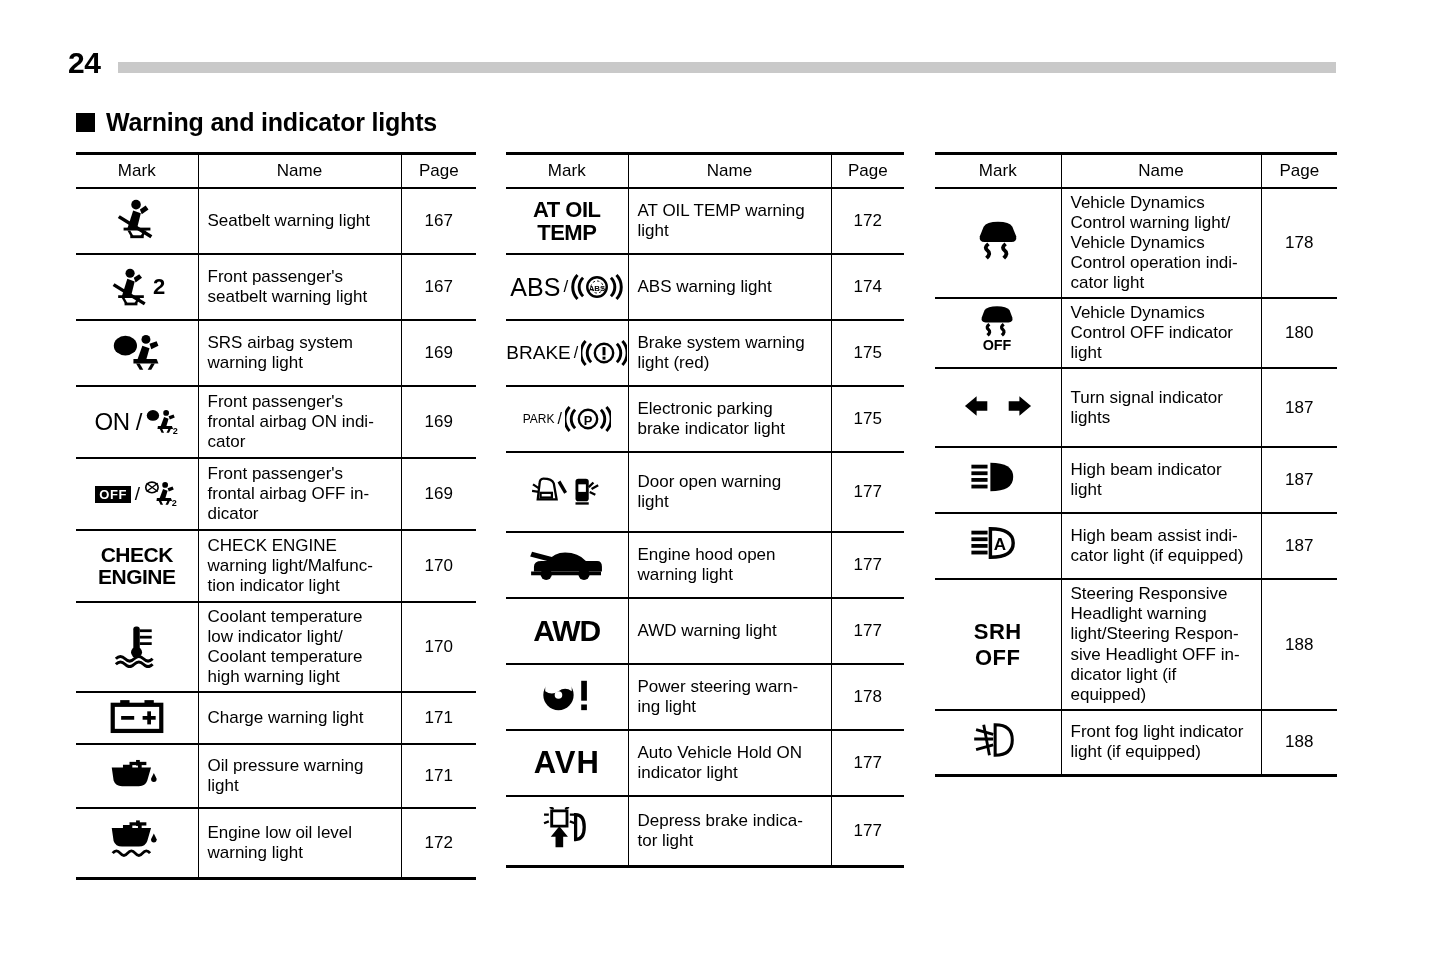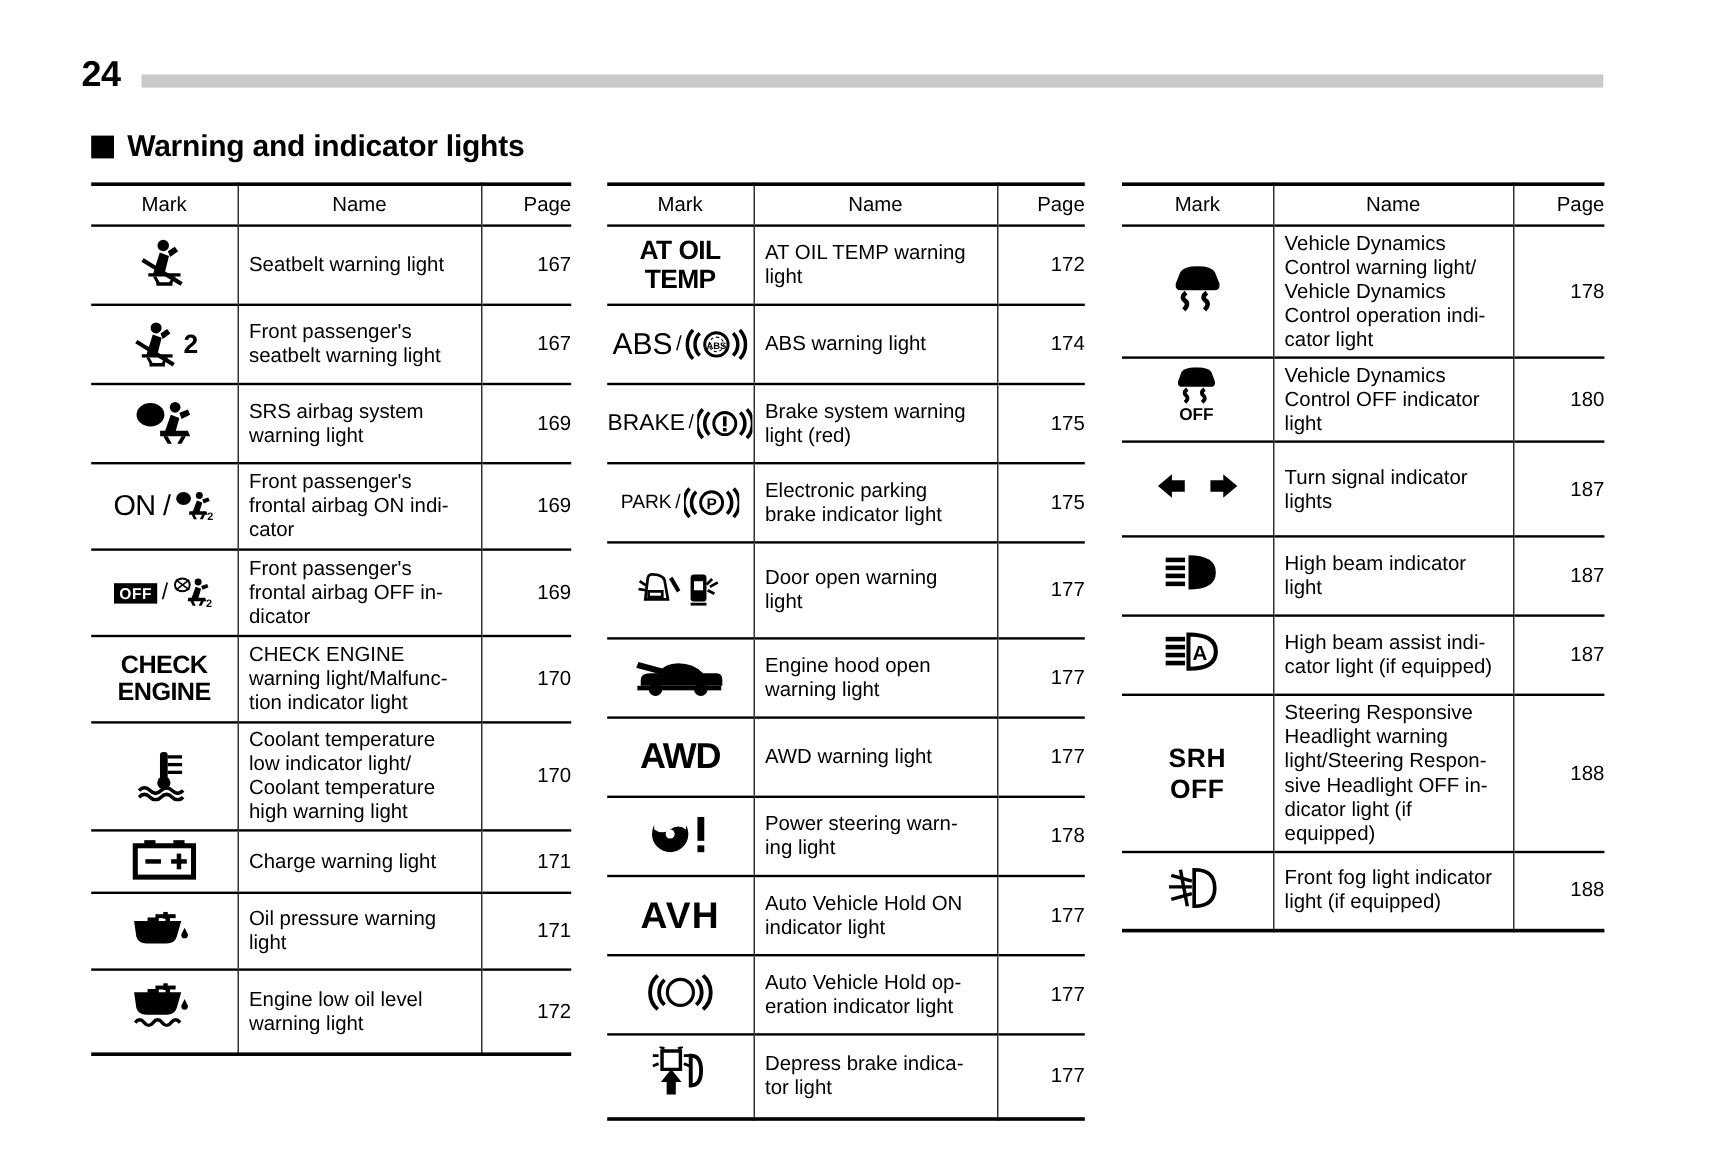--- a/index.html
+++ b/index.html
@@ -32,21 +32,21 @@
   .tbl{position:absolute;border-collapse:collapse;table-layout:fixed;}
   .tbl td,.tbl th{
     border-left:1.5px solid #000;border-right:1.5px solid #000;
     border-top:1px solid #000;border-bottom:1px solid #000;
     padding:0;background:#fff;
   }
   .tbl{border-top:3.5px solid #000;border-bottom:3.5px solid #000;}
   .tbl tr:first-child td{border-top:none;margin-top:28px;}
   .tbl tr:last-child td{border-bottom:none;}
   .tbl td:first-child{border-left:none;}
-  .tbl td:last-child{border-right:none;text-align:right;}
+  .tbl td:last-child{border-right:none;}
   .hdr td{
     border-bottom:2.5px solid #000;
     text-align:center;font-size:17px;height:32px;vertical-align:middle;
   }
   .c-mark{text-align:center;vertical-align:middle;}
   .c-name{font-size:17px;line-height:1.18;padding:4px 0 4px 9px !important;vertical-align:middle;}
   .c-page{text-align:center;vertical-align:middle;font-size:17px;}
 
   
   .tbl tr.drow td{border-top:2.5px solid #000;}
@@ -323,21 +323,21 @@
         </span>
       </td>
       <td class="c-name" style="white-space:pre-line">Brake system warning
 light (red)</td>
       <td class="c-page">175</td>
     </tr>
 
     <tr class="drow" style="height:66px">
       <td class="c-mark">
         <span class="mrow" style="gap:3px">
-          <span style="font-size:16px">PARK</span>
+          <span style="font-size:12px">PARK</span>
           <span class="slash" style="font-size:16px">/</span>
           <svg width="46" height="30" viewBox="0 0 50 32">
             <circle cx="25" cy="16" r="10" fill="none" stroke="#000" stroke-width="2.6"></circle>
             <text x="25" y="22" font-size="14" text-anchor="middle" font-weight="bold" font-family="Liberation Sans, sans-serif">P</text>
             <path d="M11 6 a14 14 0 0 0 0 20" fill="none" stroke="#000" stroke-width="3.2"></path>
             <path d="M5 3 a19 19 0 0 0 0 26" fill="none" stroke="#000" stroke-width="3.2"></path>
             <path d="M39 6 a14 14 0 0 1 0 20" fill="none" stroke="#000" stroke-width="3.2"></path>
             <path d="M45 3 a19 19 0 0 1 0 26" fill="none" stroke="#000" stroke-width="3.2"></path>
           </svg>
         </span>
@@ -413,34 +413,20 @@
 
     <tr class="drow" style="height:66px">
       <td class="c-mark">
         <span class="gly" style="font-size:31px;letter-spacing:1px">AVH</span>
       </td>
       <td class="c-name" style="white-space:pre-line">Auto Vehicle Hold ON
 indicator light</td>
       <td class="c-page">177</td>
     </tr>
 
-    <tr class="drow" style="height:66px">
-      <td class="c-mark">
-        <svg width="56" height="34" viewBox="0 0 58 36">
-          <circle cx="29" cy="18" r="11.5" fill="none" stroke="#000" stroke-width="2.8"></circle>
-          <path d="M15 7 a15 15 0 0 0 0 22" fill="none" stroke="#000" stroke-width="3.4"></path>
-          <path d="M9 3 a20 20 0 0 0 0 30" fill="none" stroke="#000" stroke-width="3.4"></path>
-          <path d="M43 7 a15 15 0 0 1 0 22" fill="none" stroke="#000" stroke-width="3.4"></path>
-          <path d="M49 3 a20 20 0 0 1 0 30" fill="none" stroke="#000" stroke-width="3.4"></path>
-        </svg>
-      </td>
-      <td class="c-name" style="white-space:pre-line">Auto Vehicle Hold op-
-eration indicator light</td>
-      <td class="c-page">177</td>
-    </tr>
 
     <tr class="drow" style="height:70px">
       <td class="c-mark">
         <svg width="48" height="44" viewBox="0 0 50 46">
           <path d="M9 4 h16 v16 h-16 z" fill="none" stroke="#000" stroke-width="3"></path>
           <path d="M11 2 l-4 -2 M23 2 l4 -2 M6 8 l-5 0 M28 8 l5 0 M6 15 l-5 2 M28 15 l5 2" stroke="#000" stroke-width="2.4"></path>
           <path d="M17 20 l9 11 h-5 v11 h-8 v-11 h-5 z"></path>
           <path d="M34 8 q9 0 9 13 q0 13 -9 13 z" fill="none" stroke="#000" stroke-width="3.4"></path>
         </svg>
       </td>

